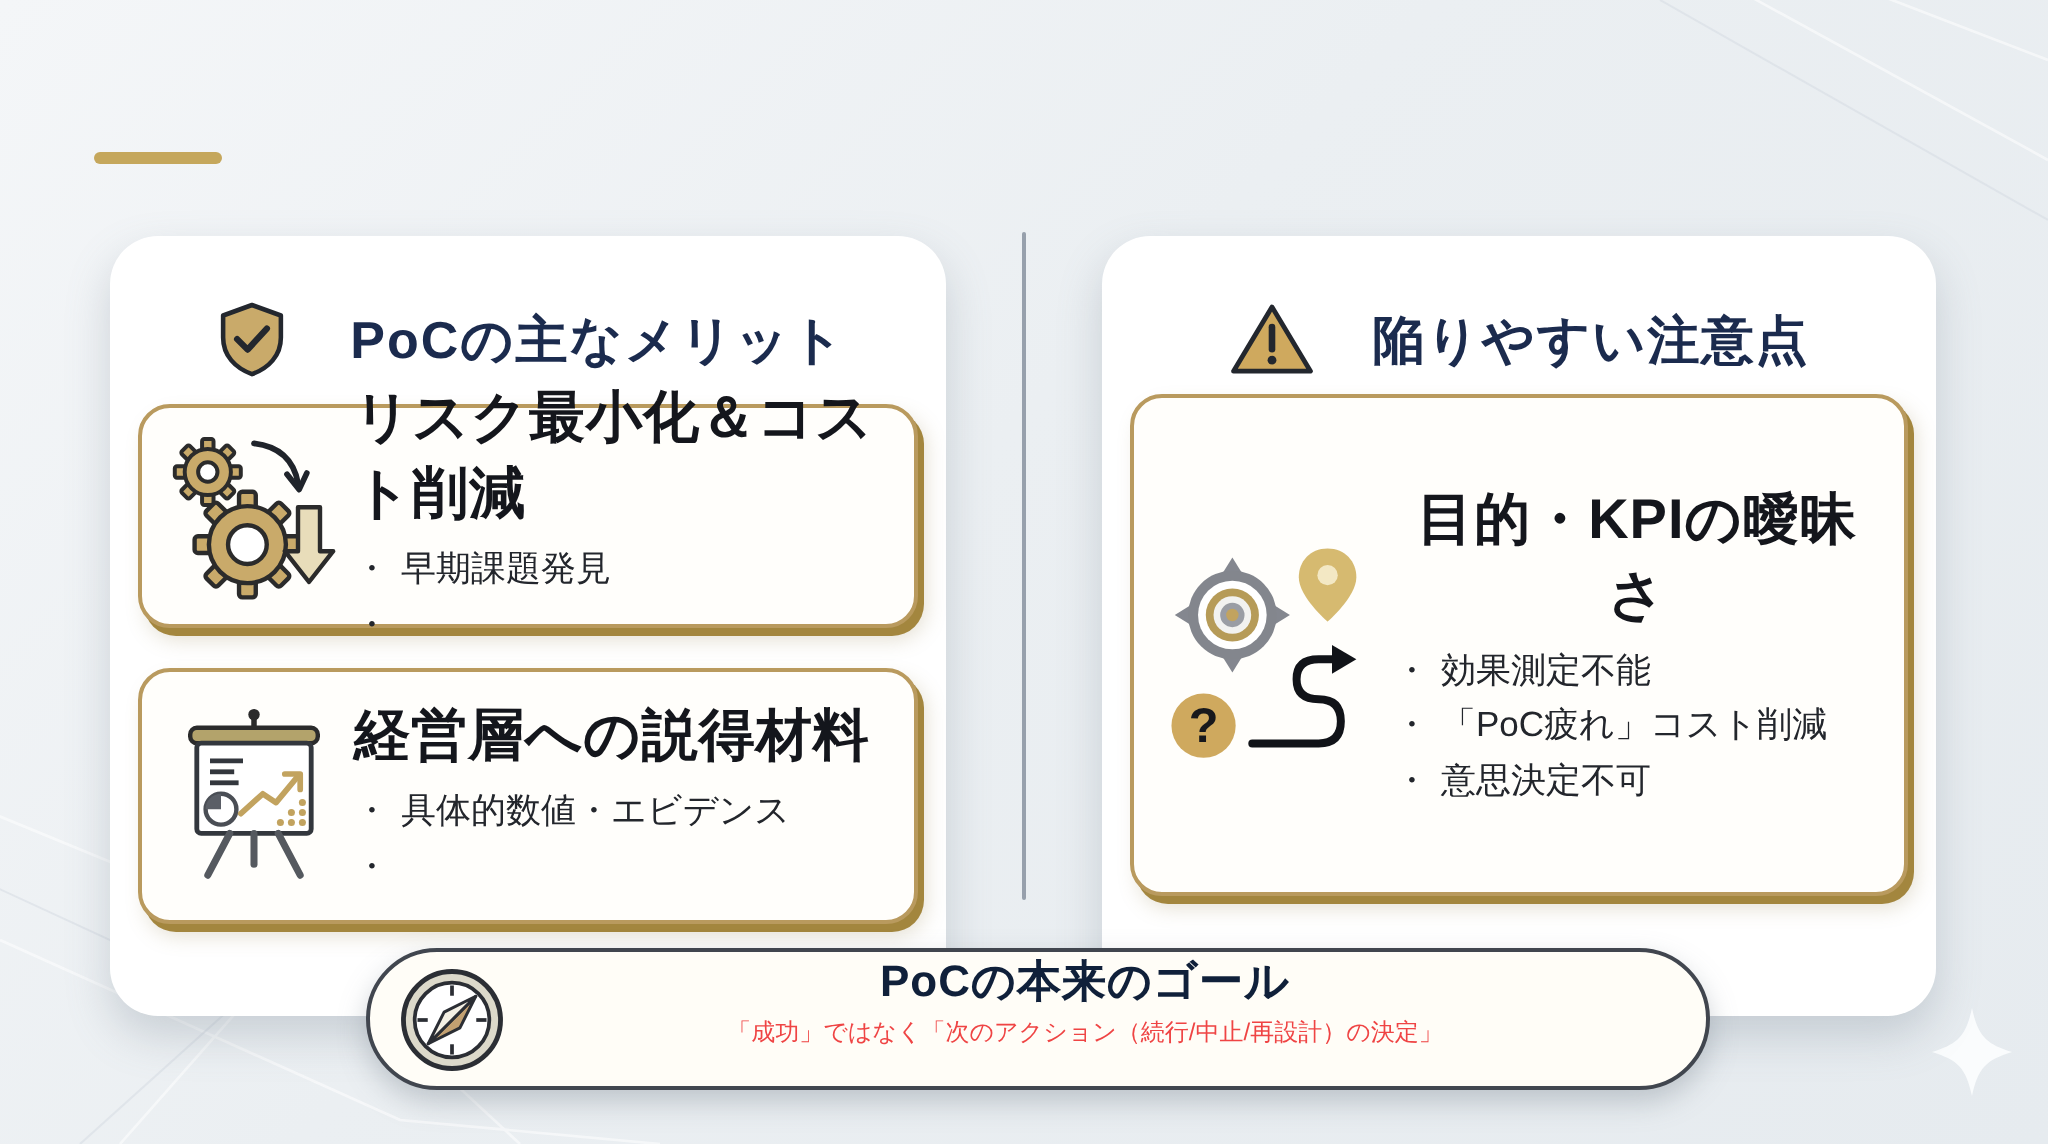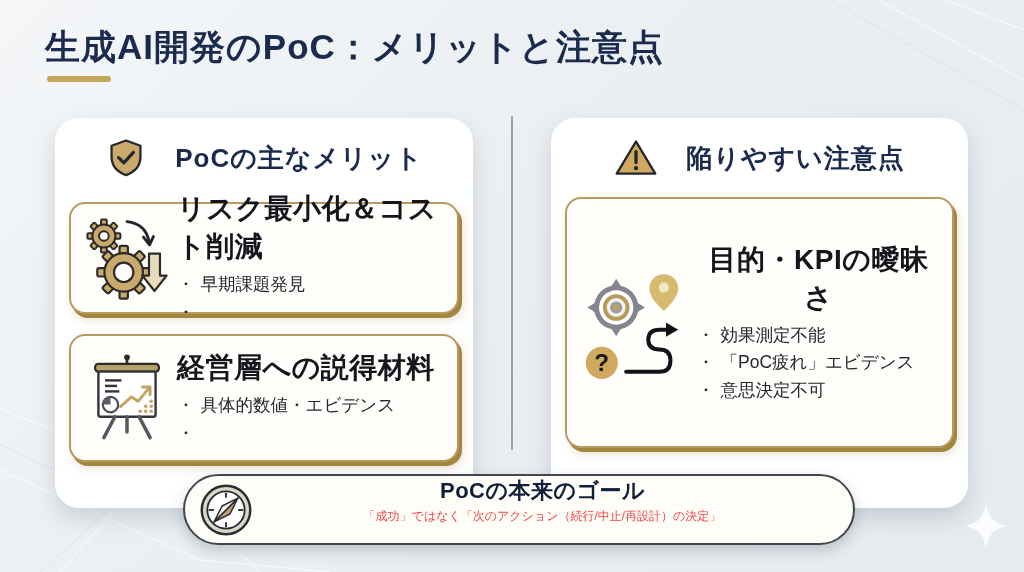--- a/index.html
+++ b/index.html
@@ -21,21 +21,21 @@
   }
   
   .panel{
     position:absolute;top:118px;height:390px;background:#ffffff;
     border-radius:24px;box-shadow:0 10px 22px rgba(120,132,145,.30);
   }
   .panel.left{left:55px;width:418px;}
   .panel.right{left:551px;width:417px;text-align:center;}
   .panel-header{
     display:flex;align-items:center;justify-content:center;gap:28px;
-    padding-top:16px;height:48px;
+    padding-top:28px;height:48px;
   }
   .panel-header h2{margin:0;font-size:26px;font-weight:bold;color:#1b2b4e;letter-spacing:1px;}
   .hdr-icon{display:flex;align-items:center;}
   
   .subcard{
     position:absolute;left:14px;right:14px;background:#fffefb;
     border:2px solid #b99a5e;border-radius:16px;
     box-shadow:3px 4px 0 #a3863e, 4px 6px 10px rgba(150,130,80,.25);
     display:flex;align-items:center;padding:8px 12px;box-sizing:border-box;
   }
@@ -84,21 +84,20 @@
     <g stroke="#d4dae1" stroke-width="1" opacity="0.5" fill="none">
       <path d="M-10,440 L120,500 L40,572"></path>
       <path d="M830,0 L1024,110"></path>
     </g>
   </svg>
 
   <svg class="sparkle" style="left:958px;top:498px;" width="56" height="56" viewBox="0 0 56 56">
     <path d="M28 6 C31 20 35 24 48 28 C35 32 31 36 28 50 C25 36 21 32 8 28 C21 24 25 20 28 6 Z" fill="#fafcfd"></path>
   </svg>
 
-  <h1 class="title">生成AI開発のPoC：メリットと注意点</h1>
   <div class="title-accent"></div>
 
   <div class="divider"></div>
 
   <section class="panel left">
     <div class="panel-header">
       <span class="hdr-icon">
         <svg width="42" height="44" viewBox="0 0 48 48">
           <path d="M24 4 L40.5 10 V22.5 C40.5 33 33.5 40 24 43.5 C14.5 40 7.5 33 7.5 22.5 V10 Z" fill="#c9aa6a" stroke="#23272e" stroke-width="2.6" stroke-linejoin="round"></path>
           <path d="M15.5 23.5 L21.5 29.5 L32.5 17.5" fill="none" stroke="#23272e" stroke-width="3.6" stroke-linecap="round" stroke-linejoin="round"></path>
@@ -259,21 +258,21 @@
       </span>
       <div class="card-text">
         <h3 class="card-title">目的・KPIの曖昧さ</h3>
         <ul class="bullets">
           <li>
               <span class="b-dot">・</span>
               <span>効果測定不能</span>
             </li>
           <li>
               <span class="b-dot">・</span>
-              <span>「PoC疲れ」エビデンス</span>
+              <span>「PoC疲れ」コスト削減</span>
             </li>
           <li>
               <span class="b-dot">・</span>
               <span>意思決定不可</span>
             </li>
         </ul>
       </div>
     </div>
   </section>
 

